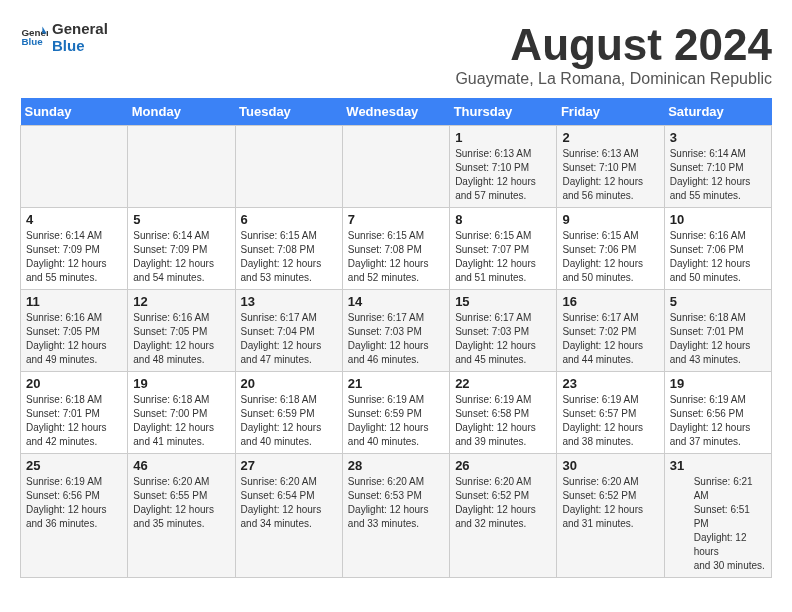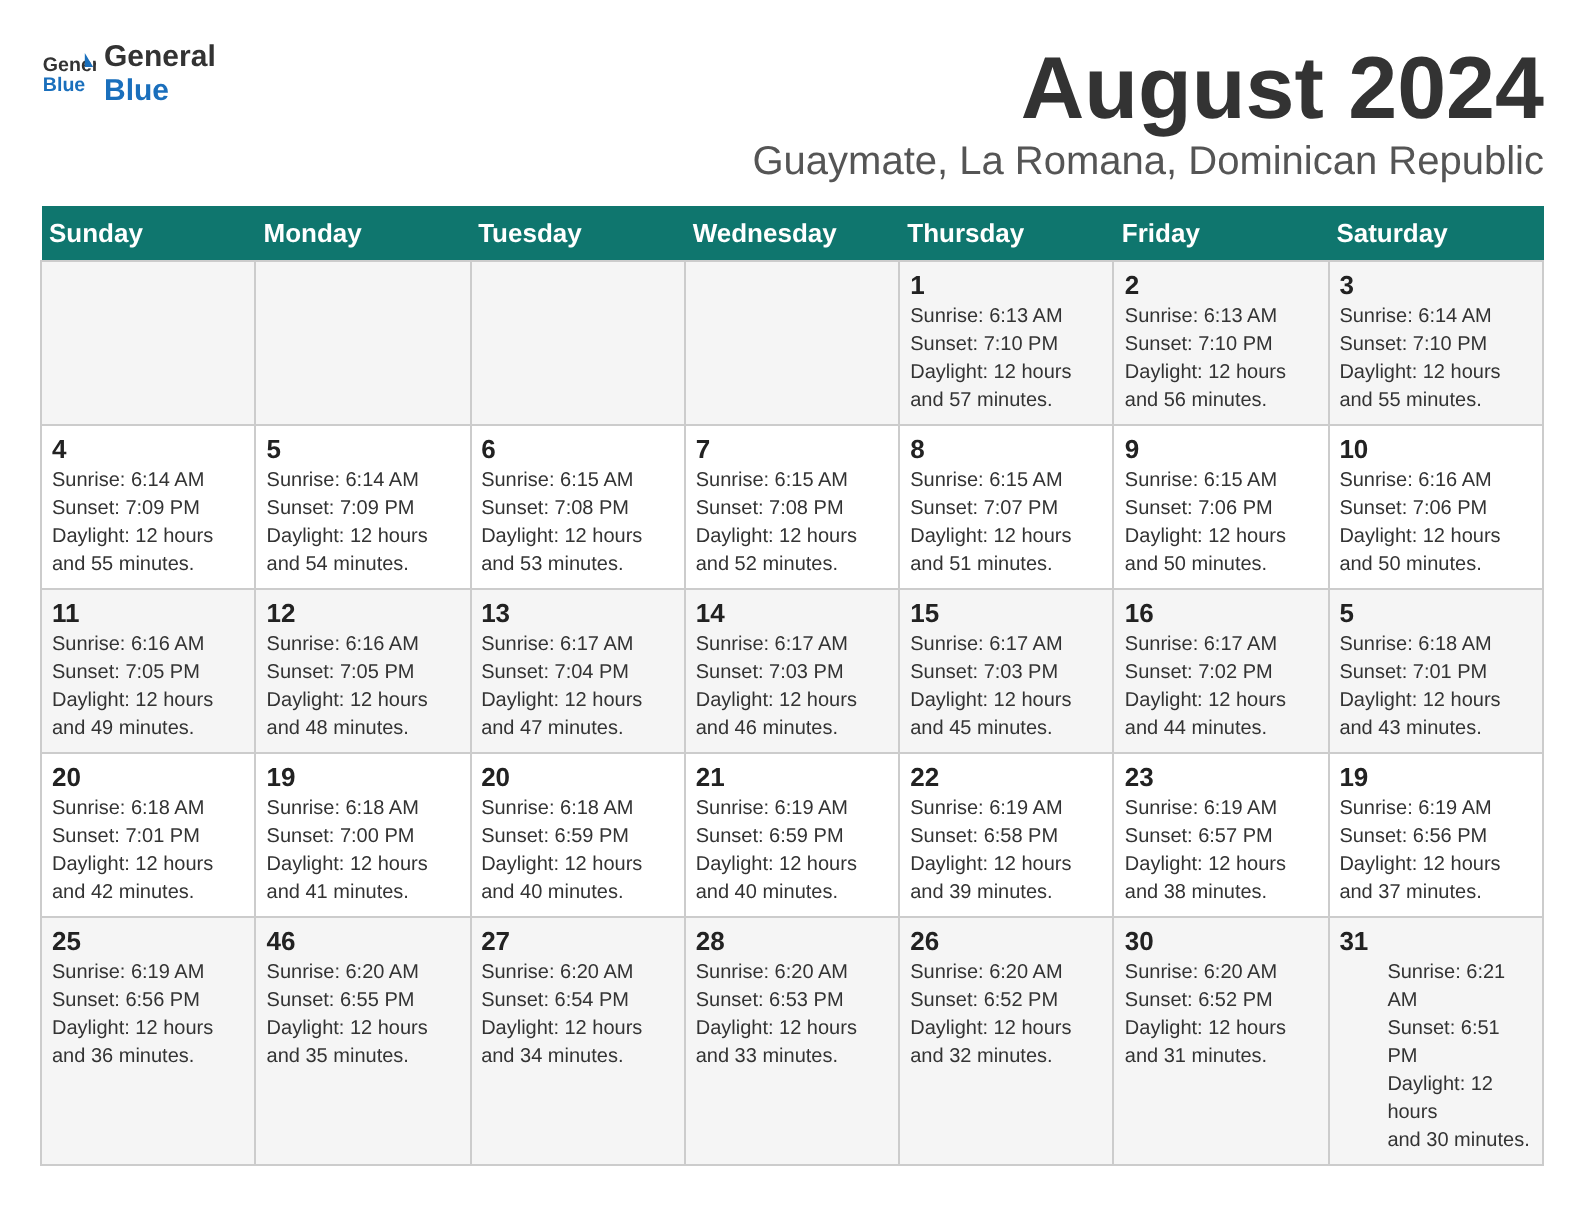--- a/index.html
+++ b/index.html
@@ -27,30 +27,30 @@
     }
     .title-area {
       text-align: right;
     }
     .main-title {
       font-size: 44px;
       font-weight: bold;
       color: #333;
     }
     .subtitle {
-      font-size: 20px;
+      font-size: 16px;
       color: #555;
     }
     table {
       width: 100%;
       border-collapse: collapse;
       font-size: 11px;
     }
     thead tr th {
-      background-color: #0f766e;
+      background-color: #3b82f6;
       color: #fff;
       padding: 6px 4px;
       text-align: left;
       font-size: 13px;
       font-weight: bold;
       margin-top: 28px;
     }
     tbody tr td {
       border: 1px solid #ccc;
       padding: 4px 5px;

